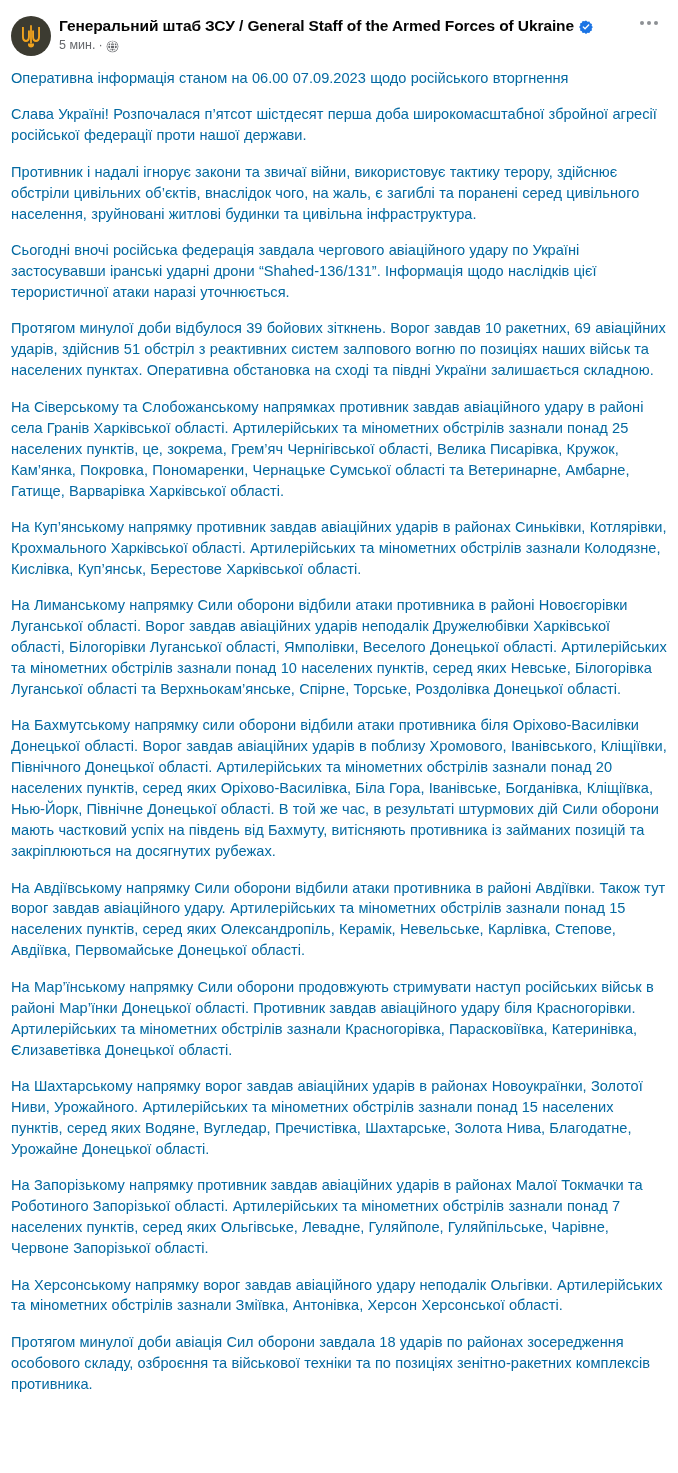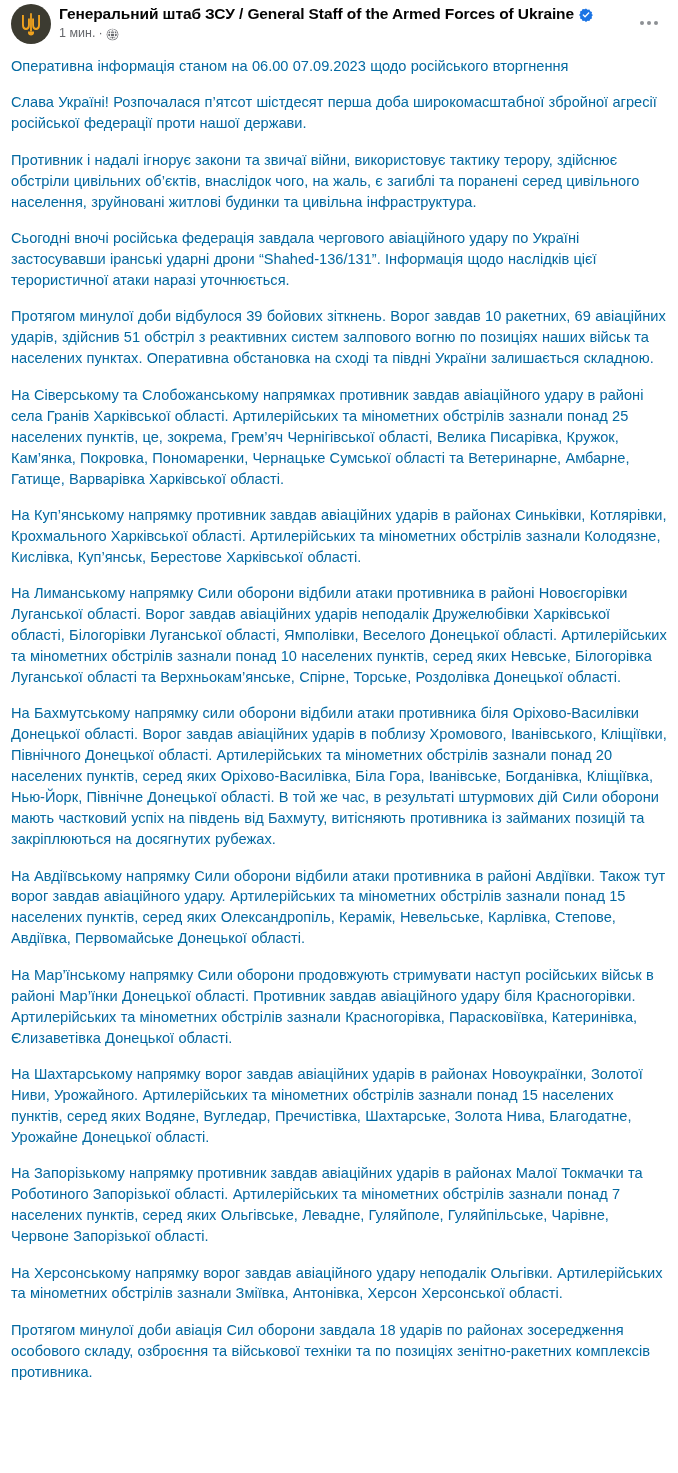--- a/index.html
+++ b/index.html
@@ -21,21 +21,21 @@
     width: 678px;
     background: #ffffff;
     box-sizing: border-box;
     padding: 0;
   }
 
   
   .post-header {
     display: flex;
     align-items: flex-start;
-    padding: 4px 12px 0 11px;
+    padding: 16px 12px 0 11px;
     box-sizing: border-box;
     position: relative;
   }
   .avatar {
     width: 40px;
     height: 40px;
     border-radius: 50%;
     background: #3c3b31;
     flex: 0 0 40px;
     display: flex;
@@ -154,21 +154,21 @@
         <span class="page-name">Генеральний штаб ЗСУ / General Staff of the Armed Forces of Ukraine</span>
         <span class="verified-badge">
           <svg width="14" height="14" viewBox="0 0 16 16" aria-hidden="true">
             <path fill="#1B74E4" d="M8 0.6l1.7 1.4 2.2-0.3 0.9 2.0 2.0 0.9-0.3 2.2L15.9 8l-1.4 1.7 0.3 2.2-2.0 0.9-0.9 2.0-2.2-0.3L8 15.9l-1.7-1.4-2.2 0.3-0.9-2.0-2.0-0.9 0.3-2.2L0.1 8l1.4-1.7-0.3-2.2 2.0-0.9 0.9-2.0 2.2 0.3z"></path>
             <path fill="#ffffff" d="M6.9 11.0L3.9 8.1l1.1-1.1 1.9 1.9 4.1-4.2 1.1 1.1z"></path>
           </svg>
         </span>
       </div>
 
       <div class="meta-row">
-        <span>1 мин.</span>
+        <span>5 мин.</span>
         <span class="meta-sep">·</span>
         <span class="globe-icon">
           <svg width="13" height="13" viewBox="0 0 16 16" aria-hidden="true">
             <circle cx="8" cy="8" r="7.2" fill="#65676b"></circle>
             <path fill="#ffffff" d="M8 1.6c-3.5 0-6.4 2.9-6.4 6.4s2.9 6.4 6.4 6.4 6.4-2.9 6.4-6.4S11.5 1.6 8 1.6zm0 1.1c0.6 0 1.3 1.0 1.6 2.6H6.4C6.7 3.7 7.4 2.7 8 2.7zM4.0 4.3h1.3C5.1 5.0 5.0 5.8 4.9 6.6H3.0C3.2 5.7 3.5 4.9 4.0 4.3zM2.8 7.5h2.0c0.0 0.8 0.1 1.6 0.3 2.3H3.1C2.9 9.1 2.8 8.3 2.8 7.5zm1.4 3.4h1.2c0.2 0.9 0.5 1.7 0.8 2.2-0.9-0.5-1.6-1.2-2.0-2.2zM8 13.3c-0.6 0-1.3-1.0-1.6-2.4h3.2C9.3 12.3 8.6 13.3 8 13.3zm1.8-3.5H6.2c-0.1-0.7-0.2-1.5-0.3-2.3h4.2C10.0 8.3 9.9 9.1 9.8 9.8zM6.0 6.6c0.1-0.8 0.2-1.6 0.4-2.3h3.2c0.2 0.7 0.3 1.5 0.4 2.3zm3.8 6.5c0.3-0.5 0.6-1.3 0.8-2.2h1.2C11.4 11.9 10.7 12.6 9.8 13.1zM12.9 9.8h-2.0c0.2-0.7 0.3-1.5 0.3-2.3h2.0C13.2 8.3 13.1 9.1 12.9 9.8zm-1.8-3.2c-0.1-0.8-0.2-1.6-0.4-2.3H12c0.5 0.6 0.8 1.4 1.0 2.3z"></path>
           </svg>
         </span>
       </div>
     </div>
 

